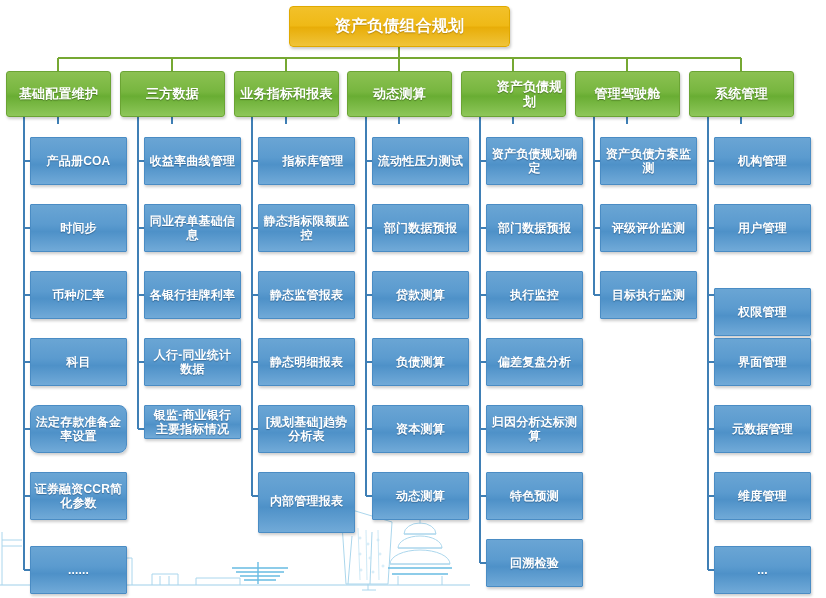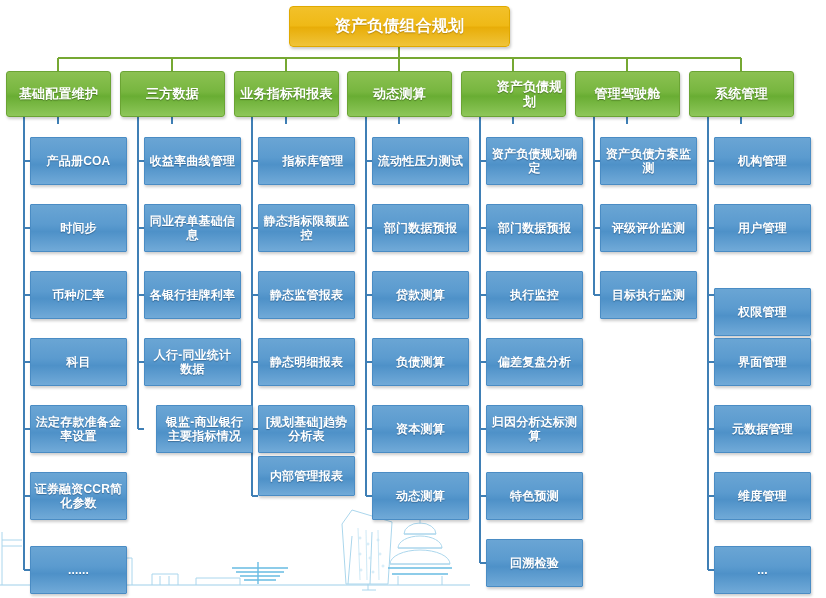--- a/index.html
+++ b/index.html
@@ -255,21 +255,21 @@
     </div>
   <div class="node leaf-node" style="left:30px; top:271px; width:97px; height:48px;">
     <span>币种/汇率</span>
     </div>
   <div class="node leaf-node" style="left:30px; top:204px; width:97px; height:48px;">
     <span>时间步</span>
     </div>
   <div class="node leaf-node" style="left:30px; top:338px; width:97px; height:48px;">
     <span>科目</span>
     </div>
-  <div class="node leaf-node" style="left:30px; top:405px; width:97px; height:48px;">
+  <div class="node leaf-node" style="left:30px; top:405px; width:97px; height:48px;border-radius:8px;">
     <span>法定存款准备金率设置</span>
     </div>
   <div class="node leaf-node" style="left:30px; top:472px; width:97px; height:48px;">
     <span>证券融资CCR简化参数</span>
     </div>
   <div class="node leaf-node" style="left:30px; top:546px; width:97px; height:48px;">
     <span>......</span>
     </div>
 
   <div class="node leaf-node" style="left:144px; top:137px; width:97px; height:48px;">
@@ -277,40 +277,40 @@
     </div>
   <div class="node leaf-node" style="left:144px; top:204px; width:97px; height:48px;">
     <span>同业存单基础信息</span>
     </div>
   <div class="node leaf-node" style="left:144px; top:271px; width:97px; height:48px;">
     <span>各银行挂牌利率</span>
     </div>
   <div class="node leaf-node" style="left:144px; top:338px; width:97px; height:48px;">
     <span>人行-同业统计数据</span>
     </div>
-  <div class="node leaf-node" style="left:156px; top:405px; width:97px; height:48px;">
+  <div class="node leaf-node" style="left:144px; top:405px; width:97px; height:34px;">
     <span>银监-商业银行主要指标情况</span>
     </div>
 
   <div class="node leaf-node" style="left:258px; top:137px; width:97px; height:48px;padding-left:16px;">
     <span>指标库管理</span>
     </div>
   <div class="node leaf-node" style="left:258px; top:204px; width:97px; height:48px;">
     <span>静态指标限额监控</span>
     </div>
   <div class="node leaf-node" style="left:258px; top:271px; width:97px; height:48px;">
     <span>静态监管报表</span>
     </div>
   <div class="node leaf-node" style="left:258px; top:338px; width:97px; height:48px;">
     <span>静态明细报表</span>
     </div>
   <div class="node leaf-node" style="left:258px; top:405px; width:97px; height:48px;">
     <span>[规划基础]趋势分析表</span>
     </div>
-  <div class="node leaf-node" style="left:258px; top:456px; width:97px; height:40px;">
+  <div class="node leaf-node" style="left:258px; top:472px; width:97px; height:61px;font-family:Liberation Mono, monospace;">
     <span>内部管理报表</span>
     </div>
 
   <div class="node leaf-node" style="left:372px; top:137px; width:97px; height:48px;">
     <span>流动性压力测试</span>
     </div>
   <div class="node leaf-node" style="left:372px; top:204px; width:97px; height:48px;">
     <span>部门数据预报</span>
     </div>
   <div class="node leaf-node" style="left:372px; top:271px; width:97px; height:48px;">

